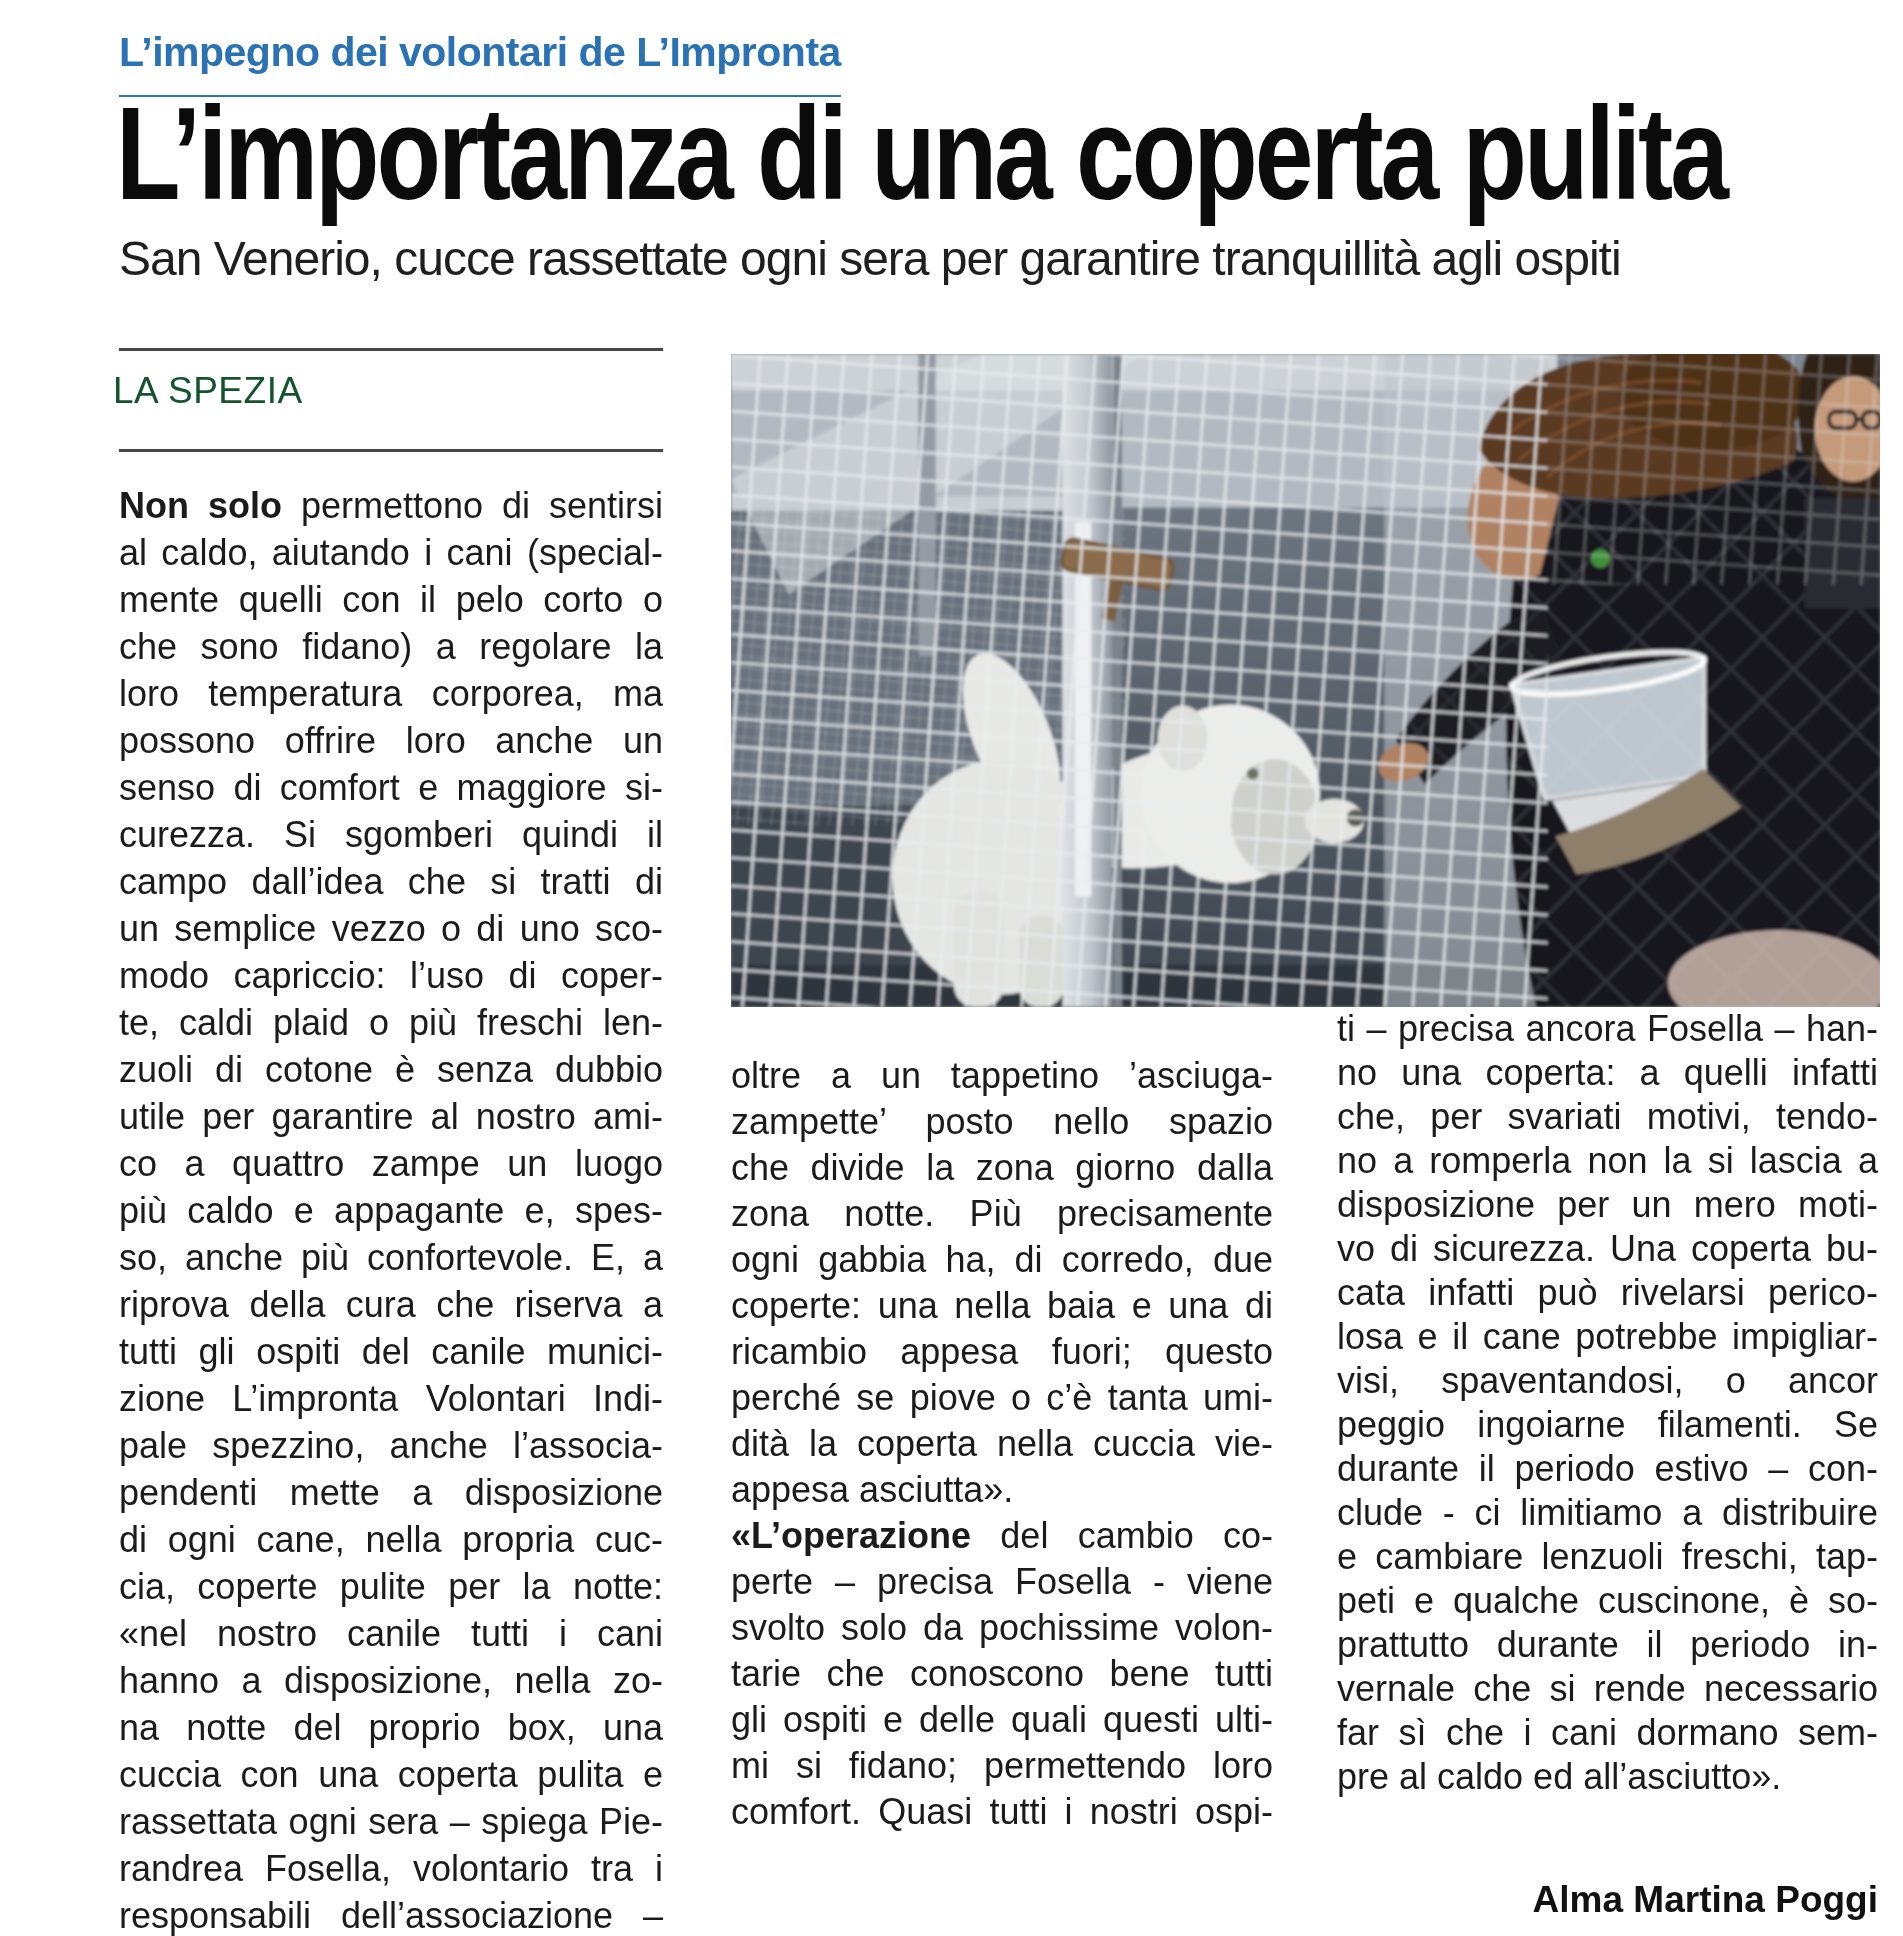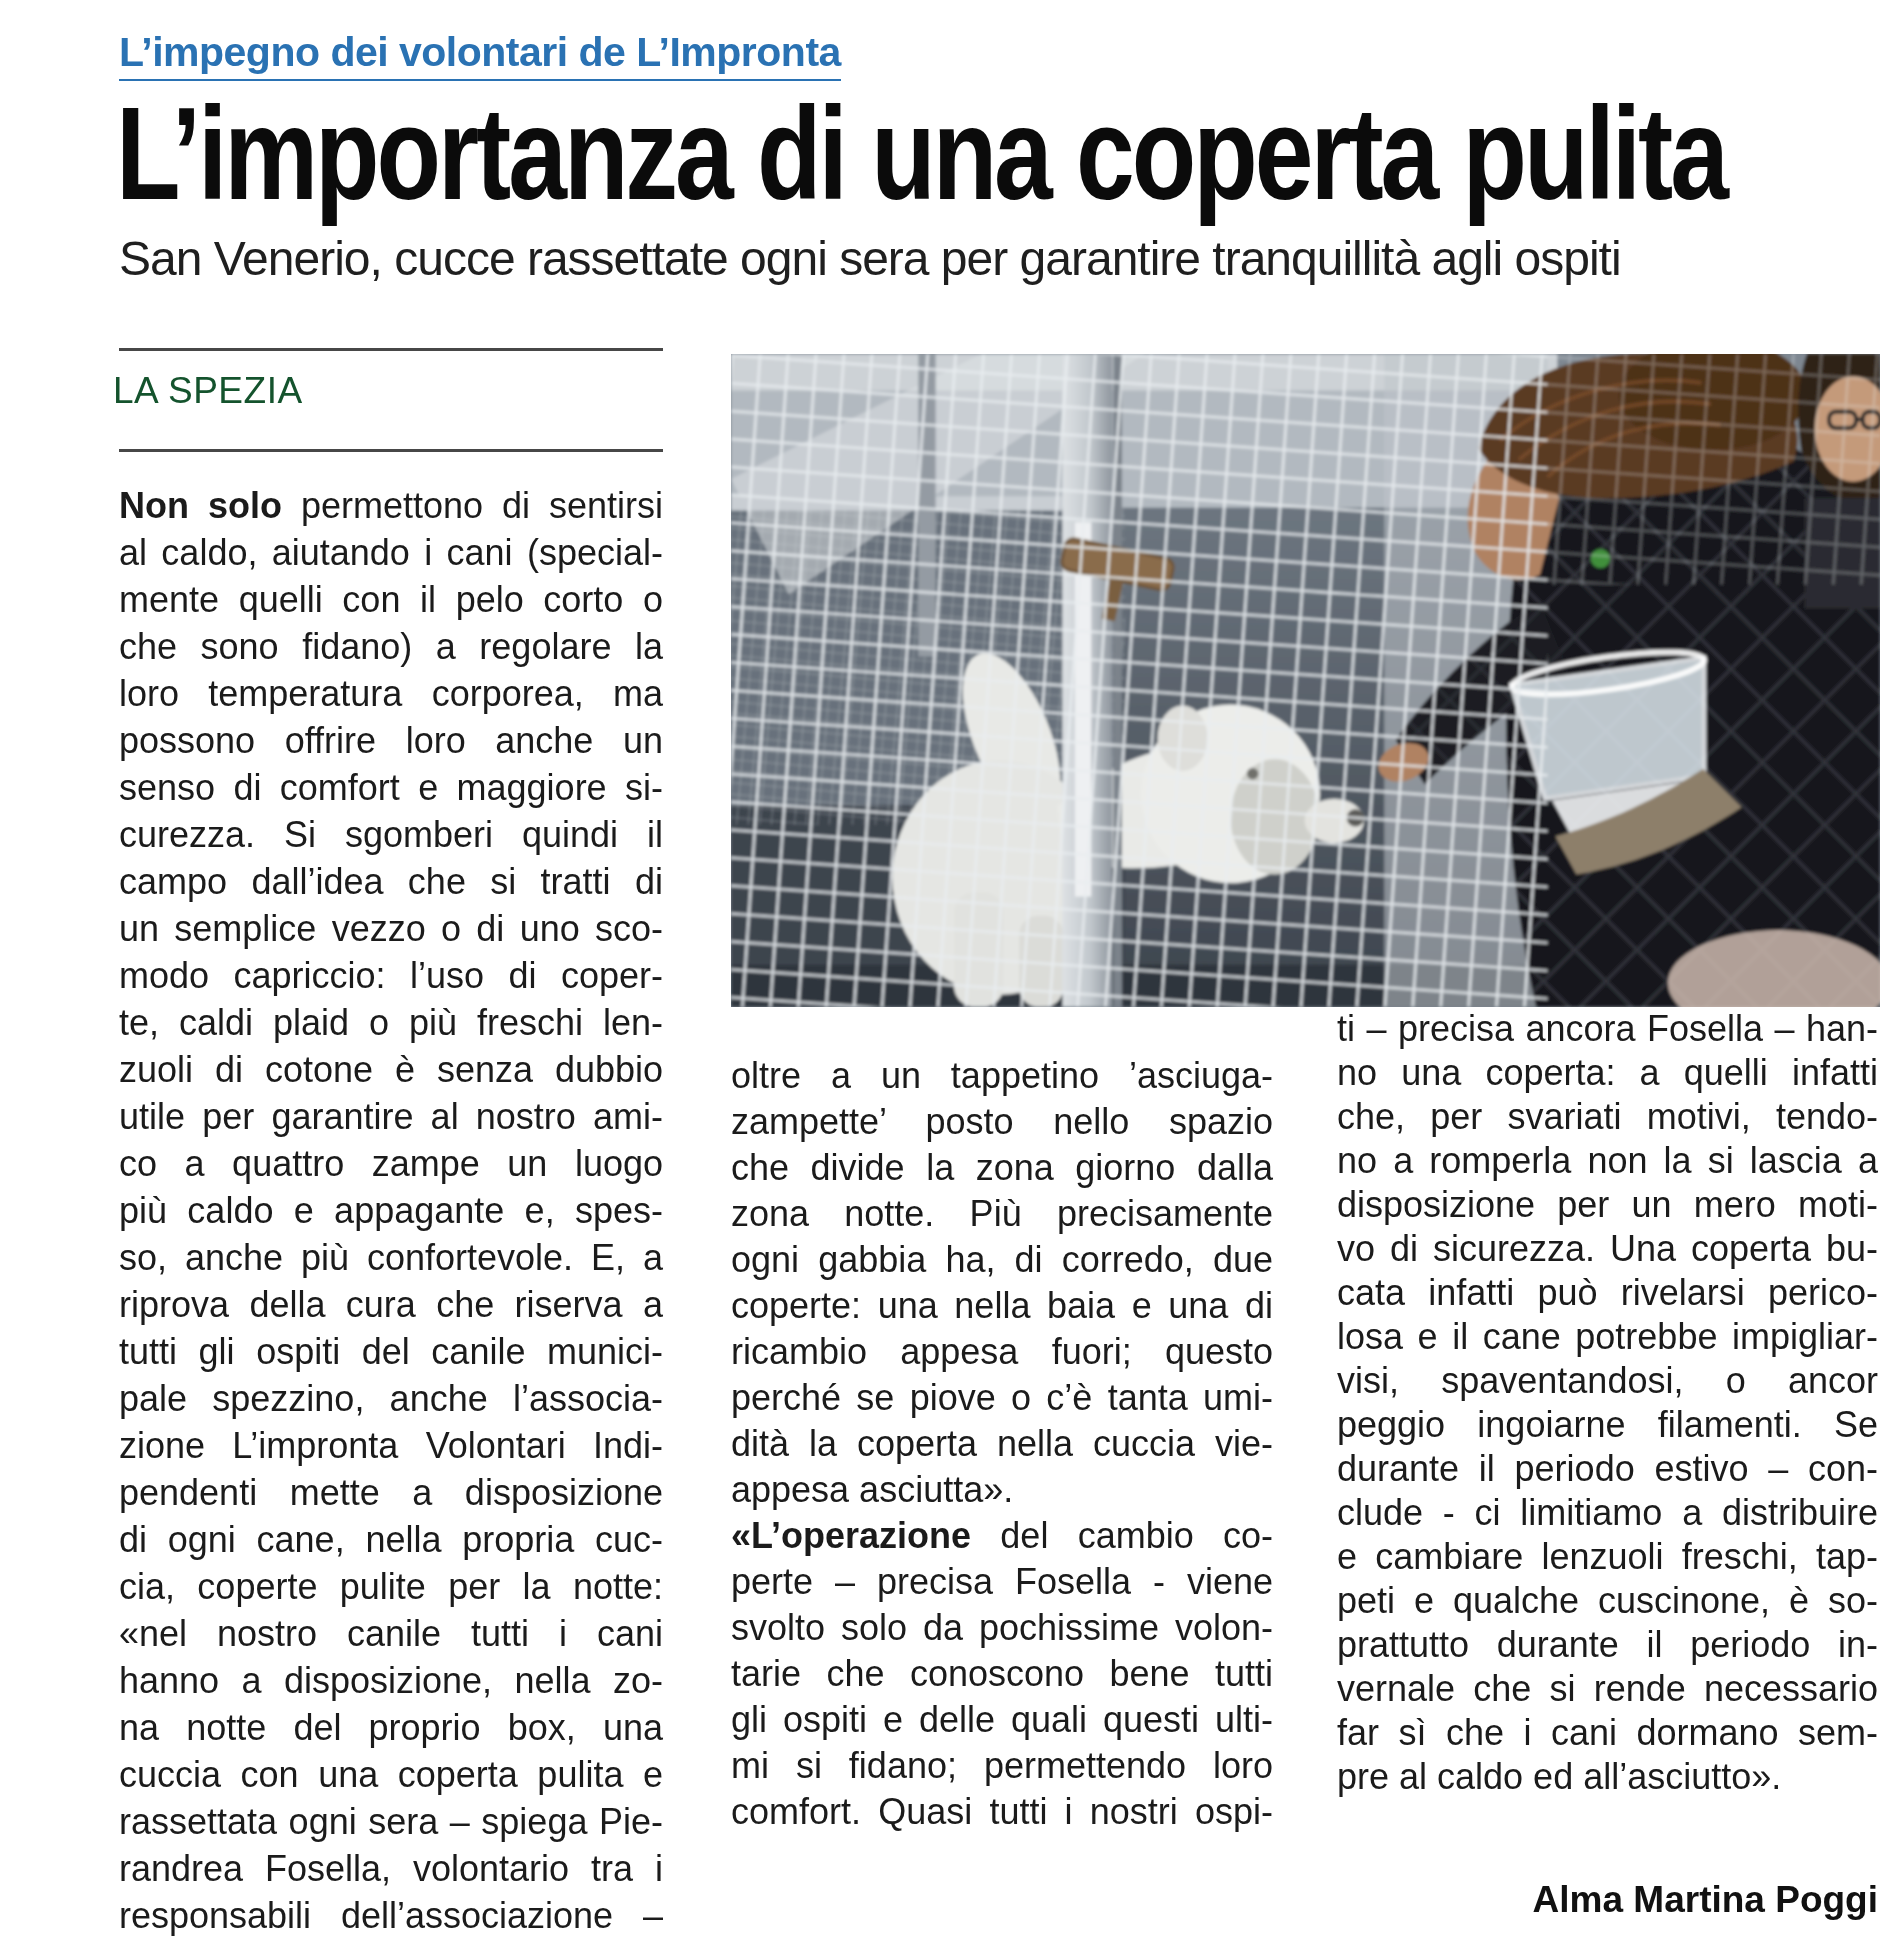--- a/index.html
+++ b/index.html
@@ -6,21 +6,21 @@
   .page{
     position:relative; width:1903px; height:1937px; background:#ffffff;
     overflow:hidden;
     font-family:"Liberation Sans","DejaVu Sans",sans-serif;
     color:#1b1b1b;
   }
   .kicker{
     position:absolute; left:119px; top:29px;
     font-size:41px; font-weight:700; letter-spacing:-0.5px;
     color:#2a72b3; text-decoration:none;
-    padding-bottom:3px; border-bottom:2.9px solid #2a72b3;
+    padding-bottom:19px; border-bottom:2.9px solid #2a72b3;
     white-space:nowrap; display:inline-block;
   }
   .headline{
     position:absolute; left:116px; top:81px; margin:0;
     font-size:132px; font-weight:700; letter-spacing:-3.8px; line-height:1.1;
     color:#0b0b0b; white-space:nowrap;
     transform:scaleX(0.80); transform-origin:left top;
   }
   .subhead{
     position:absolute; left:119px; top:231px; margin:0;
@@ -178,22 +178,22 @@
       <div class="bodyline">un semplice vezzo o di uno sco-</div>
       <div class="bodyline">modo capriccio: l’uso di coper-</div>
       <div class="bodyline">te, caldi plaid o più freschi len-</div>
       <div class="bodyline">zuoli di cotone è senza dubbio</div>
       <div class="bodyline">utile per garantire al nostro ami-</div>
       <div class="bodyline">co a quattro zampe un luogo</div>
       <div class="bodyline">più caldo e appagante e, spes-</div>
       <div class="bodyline">so, anche più confortevole. E, a</div>
       <div class="bodyline">riprova della cura che riserva a</div>
       <div class="bodyline">tutti gli ospiti del canile munici-</div>
+      <div class="bodyline">zione L’impronta Volontari Indi-</div>
       <div class="bodyline">pale spezzino, anche l’associa-</div>
-      <div class="bodyline">zione L’impronta Volontari Indi-</div>
       <div class="bodyline">pendenti mette a disposizione</div>
       <div class="bodyline">di ogni cane, nella propria cuc-</div>
       <div class="bodyline">cia, coperte pulite per la notte:</div>
       <div class="bodyline">«nel nostro canile tutti i cani</div>
       <div class="bodyline">hanno a disposizione, nella zo-</div>
       <div class="bodyline">na notte del proprio box, una</div>
       <div class="bodyline">cuccia con una coperta pulita e</div>
       <div class="bodyline">rassettata ogni sera – spiega Pie-</div>
       <div class="bodyline">randrea Fosella, volontario tra i</div>
       <div class="bodyline">responsabili dell’associazione –</div>

